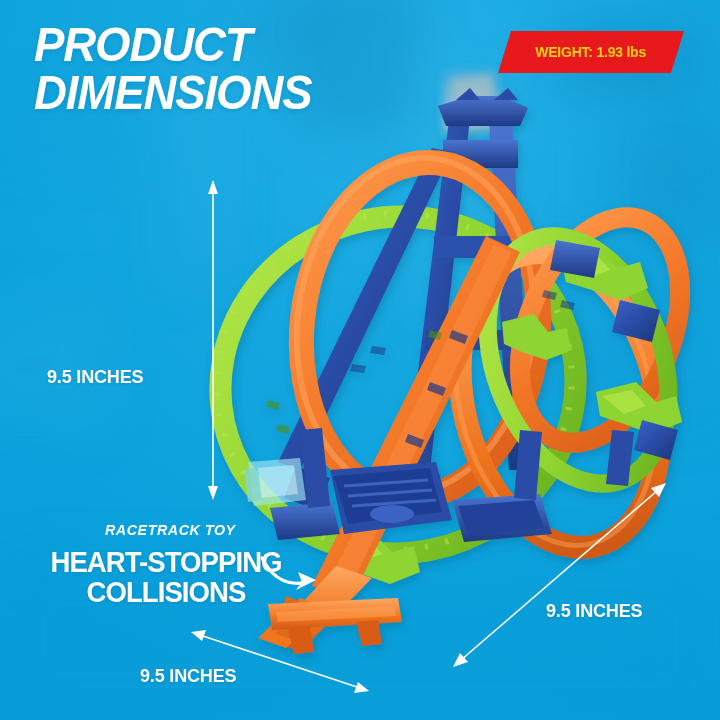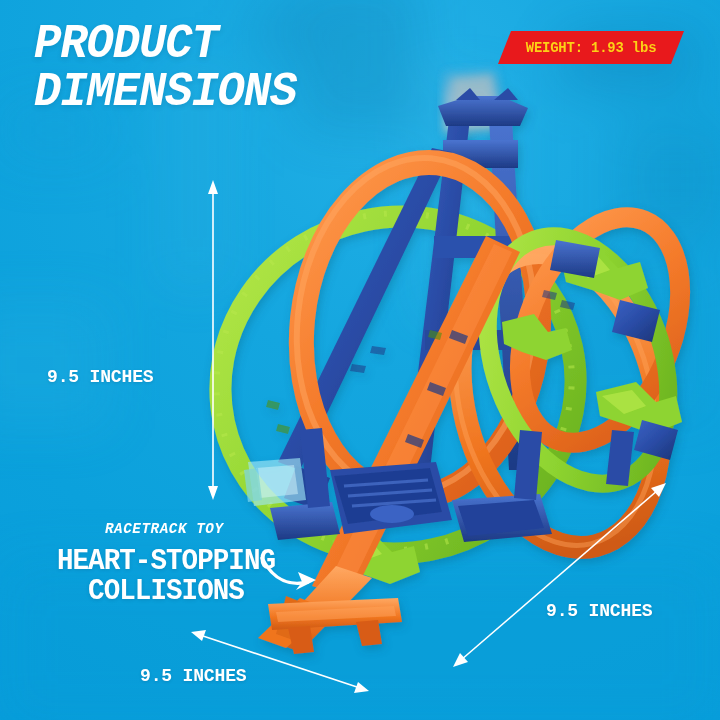--- a/index.html
+++ b/index.html
@@ -1,21 +1,21 @@
 <!DOCTYPE html>
 <html><head>
 <meta charset="utf-8">
 <style>
   html,body{margin:0;padding:0;}
   body{
     width:720px;height:720px;overflow:hidden;
     font-family:"Liberation Sans", sans-serif;
     background:#0ea3dd;
   }
-  #stage{position:relative;width:720px;height:720px;overflow:hidden;font-family:Liberation Mono, monospace;}
+  #stage{position:relative;width:720px;height:720px;overflow:hidden;}
 
   
   .bg-base{
     position:absolute;inset:0;
     background:
       radial-gradient(circle at 58% 12%, #23b0e6 0%, #14a6df 38%, #0ba1dc 70%, #079ddb 100%);
   }
   .bg-blur{position:absolute;inset:0;filter:blur(26px);opacity:.85;}
   .bl{position:absolute;border-radius:6px;}
   .b1{left:300px;top:-20px;width:120px;height:150px;background:rgba(9,120,170,.32);}
@@ -35,21 +35,21 @@
     color:#ffffff;font-weight:bold;font-style:italic;
     font-size:49px;line-height:.98;letter-spacing:-1.2px;
     transform:scaleX(.93);transform-origin:left top;
     text-shadow:0 2px 5px rgba(0,60,95,.16);
     white-space:nowrap;
   }
   .headline div{display:block;}
 
   
   .badge{
-    position:absolute;left:498px;top:31px;width:186px;height:33px;
+    position:absolute;left:498px;top:31px;width:186px;height:42px;
     background:#e8191c;
     clip-path:polygon(7% 0,100% 0,93% 100%,0% 100%);
     display:flex;align-items:center;justify-content:center;
   }
   .badge span{
     color:#fcd116;font-weight:bold;font-size:14.5px;letter-spacing:-.2px;
     transform:scaleX(.96);white-space:nowrap;
   }
 
   

